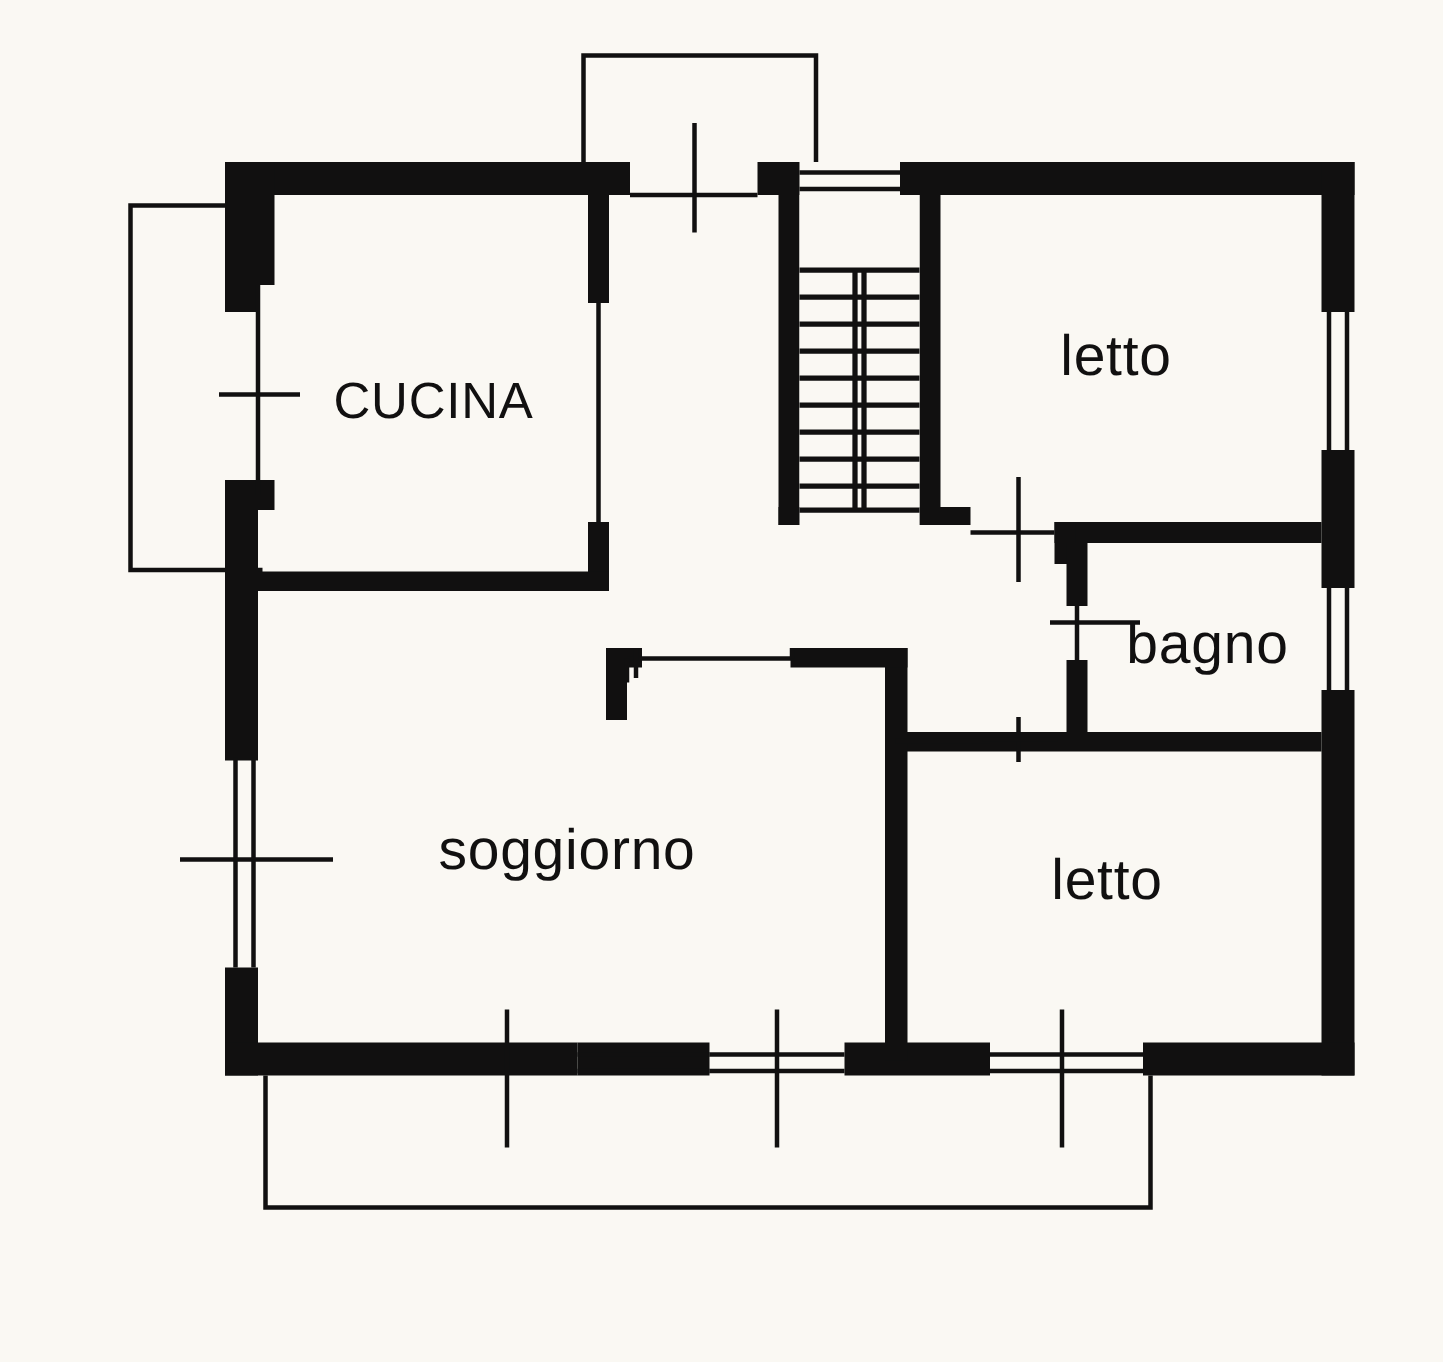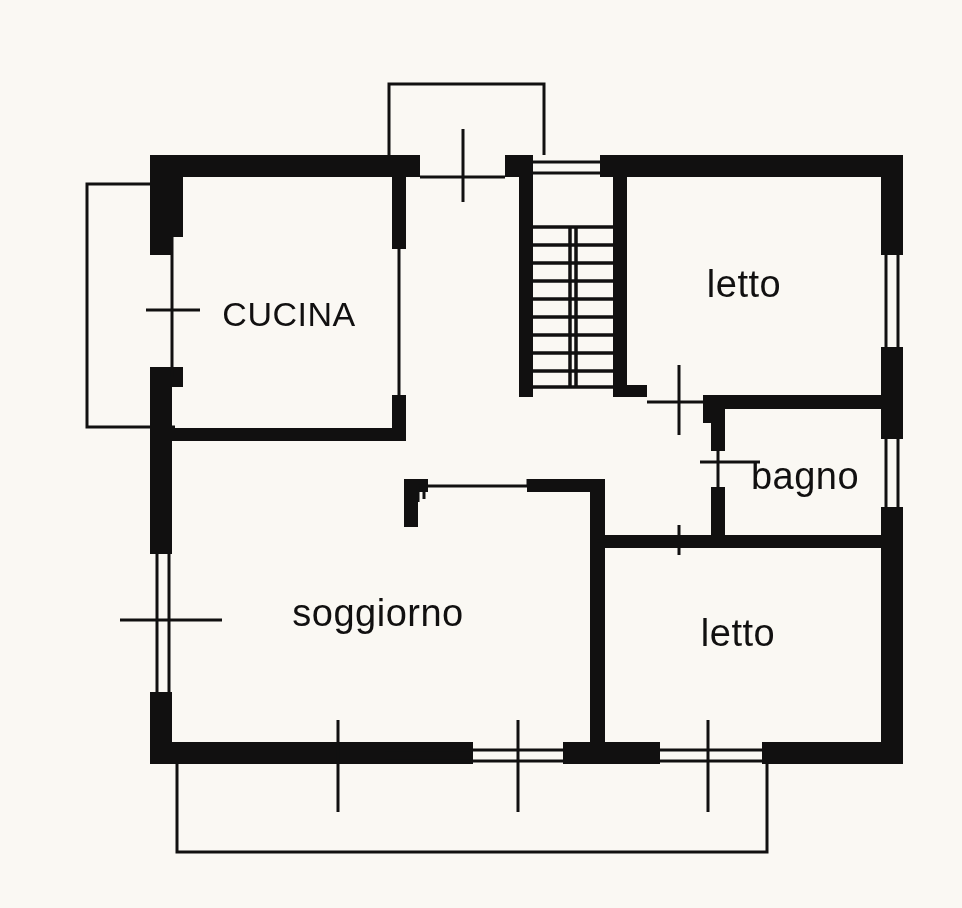--- a/index.html
+++ b/index.html
@@ -11,21 +11,20 @@
     width: 962px;
     height: 908px;
     font-family: "Liberation Sans", sans-serif;
     overflow: hidden;
   }
   #plan-root {
     position: relative;
     width: 962px;
     height: 752px;
     background: #ef4444;
-    margin-top: 47px;
   }
   svg#floorplan {
     display: block;
     width: 962px;
     height: 908px;
   }
   .wall { fill: #111010; }
   .thinline { stroke: #111010; fill: none; }
   .roomlabel {
     font-family: "Liberation Sans", sans-serif;

